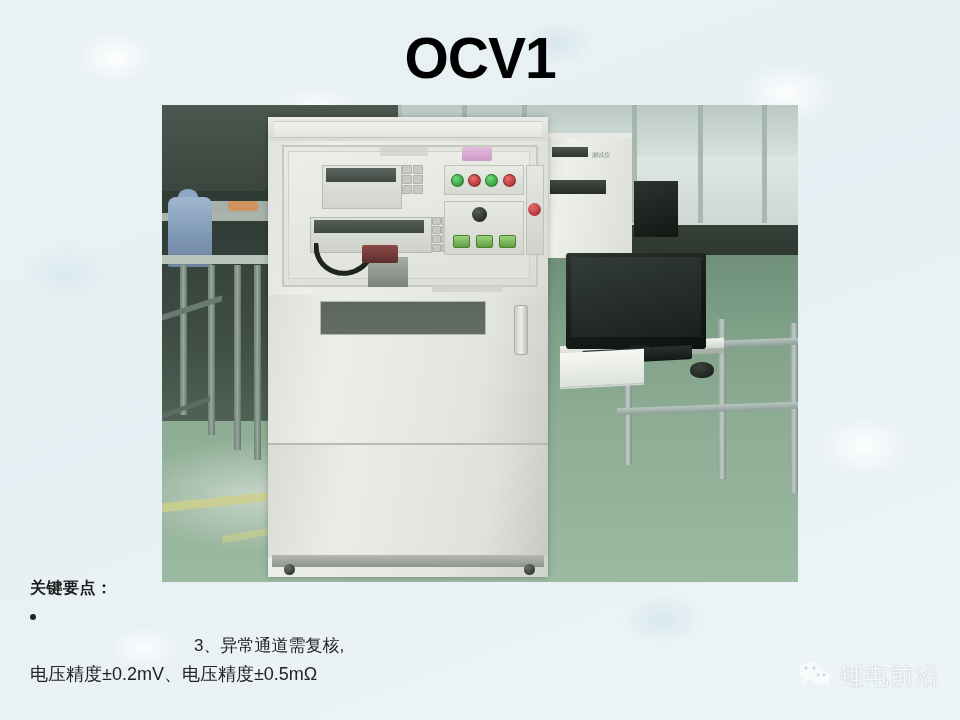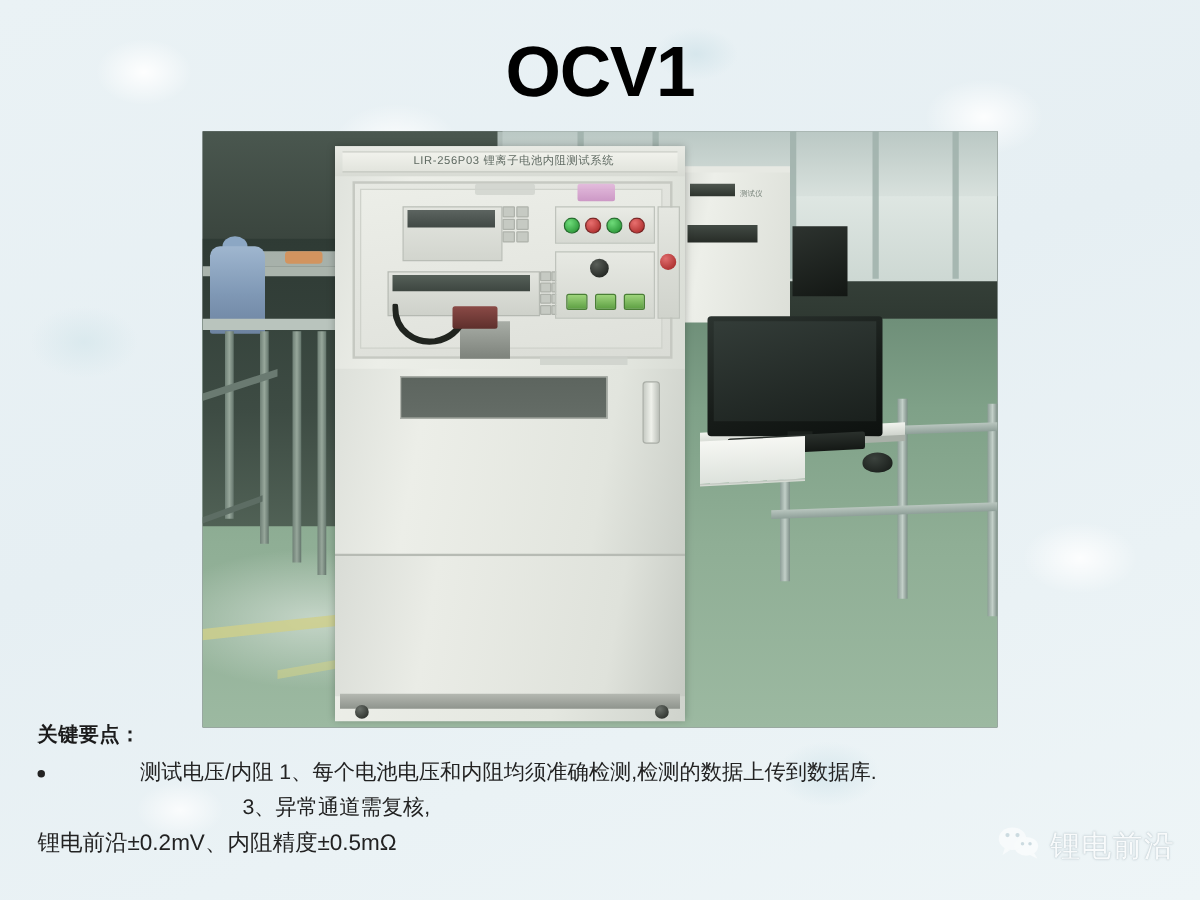--- a/index.html
+++ b/index.html
@@ -252,21 +252,20 @@
   <div class="ph" id="monitor"></div>
   <div class="ph" id="monitor-screen"></div>
   <div class="ph" id="mon-stand"></div>
   <div class="ph" id="keyboard"></div>
   <div class="ph" id="papers"></div>
   <div class="ph" id="mouse"></div>
 
   <div class="ph" id="cab"></div>
   <div class="ph" id="cab-top"></div>
   <div class="ph" id="cab-label"></div>
-  <div class="ph" id="cab-label-text">LIR-256P03  锂离子电池内阻测试系统</div>
 
   <div class="ph" id="bezel"></div>
   <div class="ph" id="bezel-in"></div>
   <div class="ph" id="small-logo"></div>
 
   <div class="ph" id="instr1"></div>
   <div class="ph" id="instr1-disp"></div>
   <div class="ph" id="instr1-keys">
     <div class="kbtn" style="position:absolute;left:0;top:0;width:8px;height:7px;"></div>
     <div class="kbtn" style="position:absolute;left:11px;top:0;width:8px;height:7px;"></div>
@@ -337,25 +336,25 @@
   <div class="ph" id="body-lower"></div>
   <div class="ph" id="base"></div>
   <div class="ph caster" style="left:122px;top:459px;"></div>
   <div class="ph caster" style="left:362px;top:459px;"></div>
 
 </div>
 
 <div id="kp-title">关键要点：</div>
 
 <div id="bullet-row">
-  <span id="bullet-dot"></span><span>测试电压/内阻  1、每个电池电压和内阻均须准确检测,检测的数据上传到数据库.</span>
+  <span id="bullet-dot"></span>
 </div>
 
 <div id="line2">3、异常通道需复核,</div>
-<div id="line3">锂电前沿±0.2mV、内阻精度±0.5mΩ</div>
+<div id="line3">电压精度±0.2mV、电压精度±0.5mΩ</div>
 
 <div id="watermark">
   <span>
     <svg width="34" height="28" viewBox="0 0 34 28">
       <ellipse cx="12" cy="11" rx="11" ry="9" fill="#ffffff" opacity=".92"></ellipse>
       <path d="M6 18 L4 24 L10 20 Z" fill="#ffffff" opacity=".92"></path>
       <circle cx="8" cy="8" r="1.7" fill="#b9ccd4"></circle>
       <circle cx="16" cy="8" r="1.7" fill="#b9ccd4"></circle>
       <ellipse cx="23" cy="17" rx="9.5" ry="7.5" fill="#ffffff" opacity=".95"></ellipse>
       <path d="M29 22 L32 27 L26 24 Z" fill="#ffffff" opacity=".95"></path>

